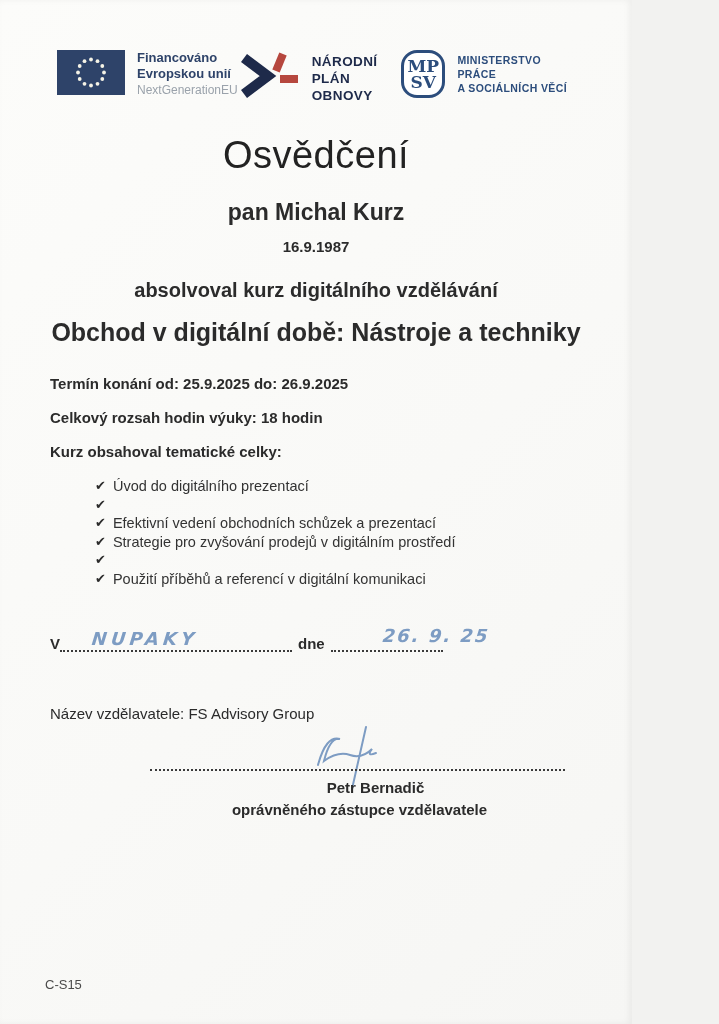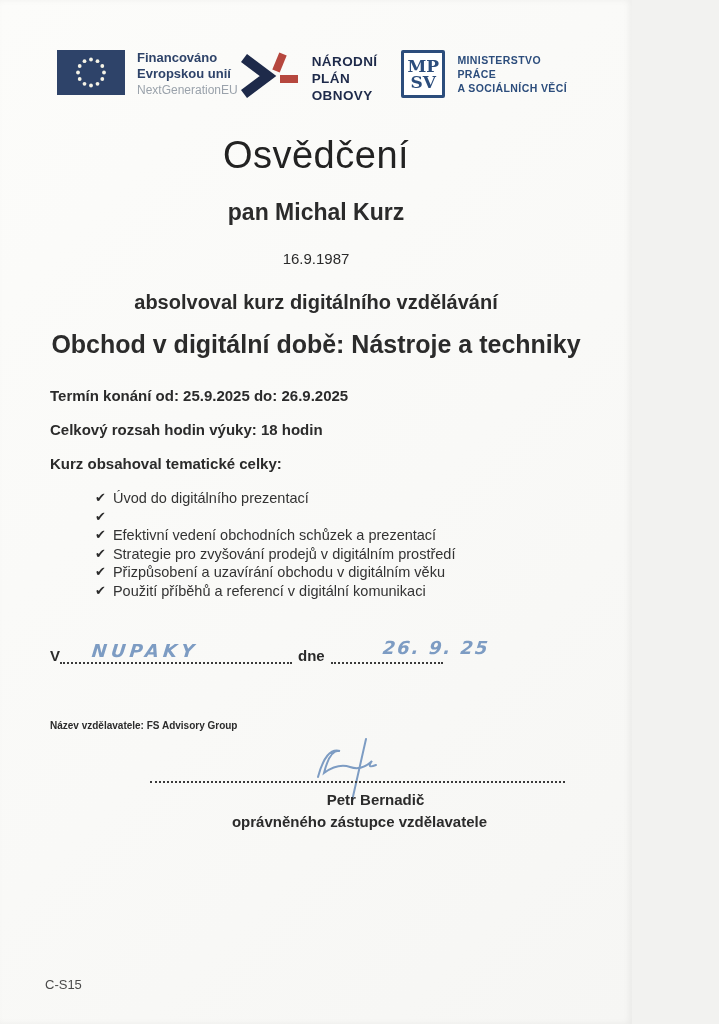--- a/index.html
+++ b/index.html
@@ -30,32 +30,32 @@
     font-weight: bold; font-size: 13px; line-height: 16px; color: #2e4369;
   }
   .eu-text .l3 { font-size: 12px; line-height: 17px; color: #9aa2ab; }
   .npo-text, .mpsv-text {
     font-weight: bold; font-size: 13.5px; line-height: 17px;
     color: #1e2a4a; letter-spacing: 0.4px;
   }
   .mpsv-text { font-size: 10.5px; line-height: 14px; color: #2c4d7c; }
   .mpsv-box {
     width: 48px; height: 48px;
-    border: 3px solid #2c4d7c; border-radius: 2px;
+    border: 3px solid #2c4d7c; border-radius: 16px;
     display: flex; flex-direction: column; align-items: center; justify-content: center;
     font-family: "DejaVu Serif", serif;
     font-weight: bold; font-size: 17px; line-height: 16px; color: #2c4d7c;
     background: #fff;
   }
 
   
   .center { text-align: center; }
   .title { margin-top: 28px; font-size: 38px; font-weight: normal; letter-spacing: 0.5px; color: #222; }
   .recipient-name { margin-top: 22px; font-size: 23px; font-weight: bold; }
-  .birthdate { margin-top: 24px; font-size: 15px; font-weight: normal; }
+  .birthdate { margin-top: 12px; font-size: 15px; font-weight: bold; }
   .completion-line { margin-top: 24px; font-size: 20px; font-weight: bold; }
   .course-title { margin-top: 16px; font-size: 25px; font-weight: bold; }
   .project-lines { margin-top: 26px; font-size: 15px; font-weight: bold; line-height: 19px; }
 
   
   .details { margin: 28px 50px 0 50px; font-size: 15px; font-weight: bold; }
   .details .line { margin-bottom: 17px; }
   .topics {
     list-style: none;
     margin: 14px 0 0 45px;
@@ -86,21 +86,21 @@
     font-family: "DejaVu Sans", sans-serif;
     font-style: italic;
     color: #7d9cc3;
     letter-spacing: 4px;
     transform: skewX(-6deg);
   }
   .hw-place { left: 42px; bottom: 3px; font-size: 18px; }
   .hw-date  { left: 333px; bottom: 6px; font-size: 18px; letter-spacing: 2px; }
 
   
-  .provider { margin: 52px 50px 0 50px; font-size: 10px; font-weight: bold; line-height: 19px; }
+  .provider { margin: 52px 50px 0 50px; font-size: 15px; font-weight: normal; line-height: 19px; }
 
   
   .signature-area { position: relative; margin-top: 6px; height: 96px; }
   .sig-dotline {
     position: absolute; left: 150px; top: 40px;
     width: 415px; border-bottom: 2px dotted #3a3a3a;
   }
   .sig-svg { position: absolute; left: 300px; top: -6px; }
   .sig-name { position: absolute; top: 50px; left: 16px; width: 719px; text-align: center; font-size: 15px; font-weight: bold; }
   .sig-role { position: absolute; top: 72px; left: 0; width: 719px; text-align: center; font-size: 15px; font-weight: bold; }
@@ -197,21 +197,20 @@
       <li>
         <span class="check">✔</span>
         <span>Efektivní vedení obchodních schůzek a prezentací</span>
       </li>
       <li>
         <span class="check">✔</span>
         <span>Strategie pro zvyšování prodejů v digitálním prostředí</span>
       </li>
       <li>
         <span class="check">✔</span>
-        <span>Přizpůsobení a uzavírání obchodu v digitálním věku</span>
       </li>
       <li>
         <span class="check">✔</span>
         <span>Použití příběhů a referencí v digitální komunikaci</span>
       </li>
     </ul>
   </div>
 
   <div class="place-date">
     <span>V</span>

